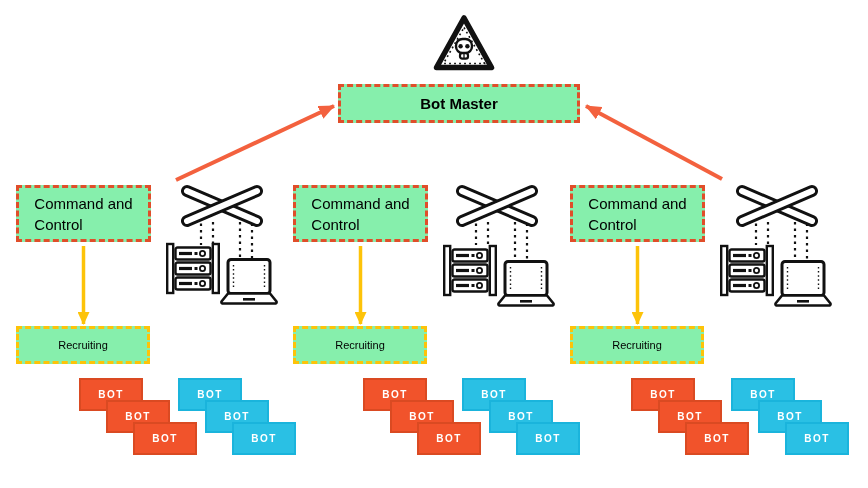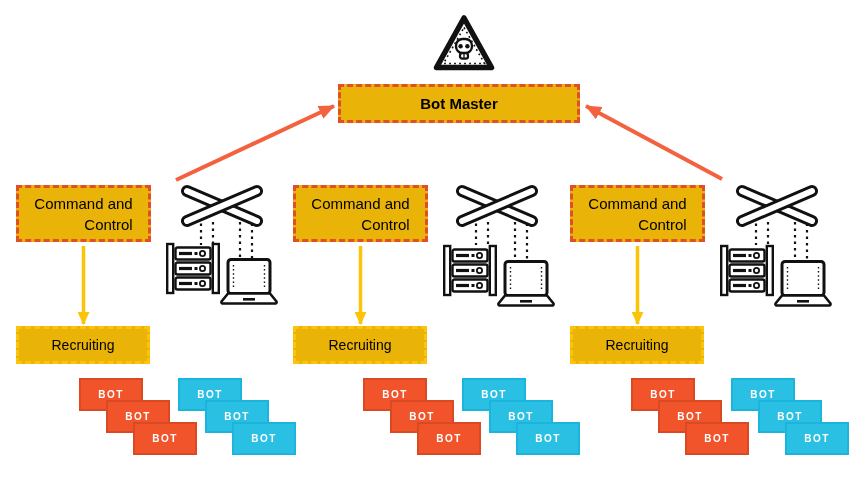--- a/index.html
+++ b/index.html
@@ -3,27 +3,27 @@
 <meta charset="utf-8">
 <style>
   html,body{margin:0;padding:0;background:#fff;}
   .canvas{
     position:relative;width:868px;height:488px;background:#fff;
     font-family:"Liberation Sans",sans-serif;overflow:hidden;color:#000;
   }
   .gfx{position:absolute;left:0;top:0;}
   .box{
     position:absolute;display:flex;align-items:center;justify-content:center;
-    text-align:right;background:#eab308;box-sizing:border-box;
+    text-align:left;background:#86efac;box-sizing:border-box;
   }
   .box.red{border:3px dashed var(--red-orange-border,#e04e2a);}
   .box.yellow{border:3px dashed var(--yellow,#fdc309);}
   .botmaster{left:338px;top:84px;width:242px;height:39px;font-weight:bold;font-size:15px;}
   .cc{width:135px;height:57px;top:185px;font-size:15px;line-height:1.4;}
-  .rec{width:134px;height:38px;top:326px;font-size:14px;}
+  .rec{width:134px;height:38px;top:326px;font-size:11px;}
   .c0{left:16px;} .c1{left:293px;} .c2{left:570px;}
   .ln{display:block;}
   .bot{
     position:absolute;width:64px;height:33px;display:flex;align-items:center;justify-content:center;
     color:#fff;font-weight:bold;font-size:10px;letter-spacing:1.5px;box-sizing:border-box;
   }
   .bot.orange{background:var(--bot-orange,#f1532b);border:2px solid var(--bot-orange-border,#da4a22);}
   .bot.cyan{background:var(--bot-cyan,#2ac0e4);border:2px solid var(--bot-cyan-border,#1ab4dc);}
 </style>
 </head>

